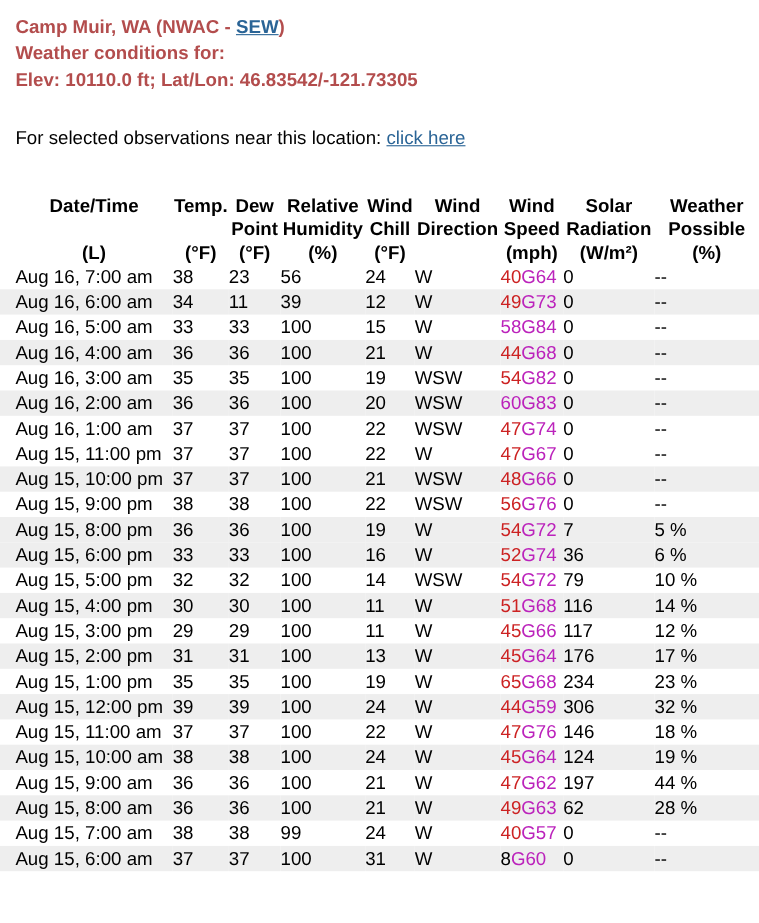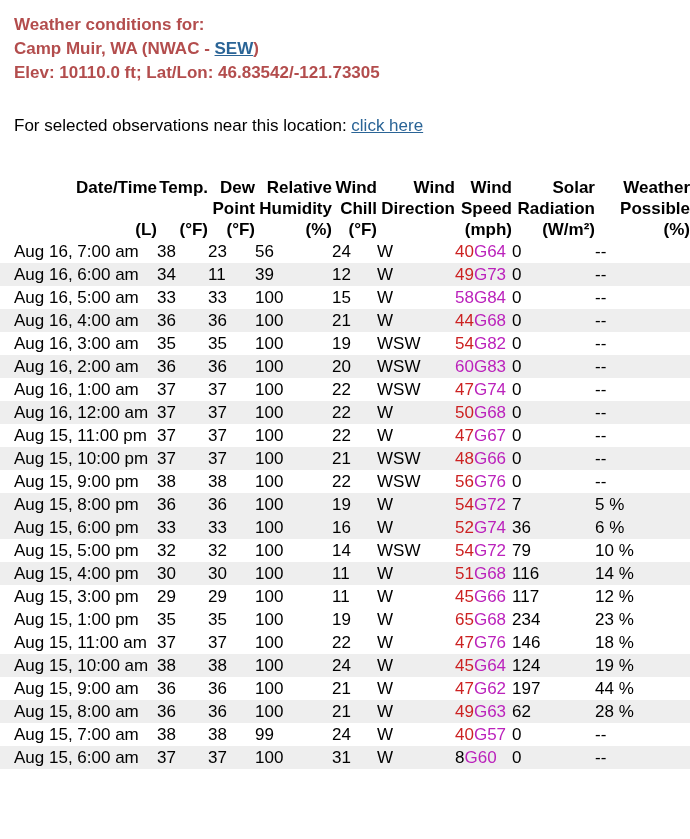--- a/index.html
+++ b/index.html
@@ -41,21 +41,21 @@
     text-decoration:underline;
   }
   table.weather{
     margin-top:40px;
     width:690px;
     table-layout:fixed;
     border-collapse:collapse;
     font-size:17px;
   }
   table.weather th{
-    text-align:right;
+    text-align:center;
     vertical-align:top;
     font-weight:bold;
     padding:0;
     white-space:nowrap;
   }
   table.weather th div{
     height:21px;
     line-height:21px;
     overflow:visible;
   }
@@ -70,22 +70,22 @@
   table.weather .c0{padding-left:14px;}
   tr.alt{background:var(--row-alt);margin-top:48px;}
   .ws-red{color:var(--wind-red);}
   .ws-magenta{color:var(--wind-magenta);}
   .ws-black{color:#000;}
 </style>
 </head>
 <body>
 
 <div class="site-header">
+  <div><span>Camp Muir, WA (NWAC - </span><a href="#">SEW</a><span>)</span></div>
   <div>Weather conditions for:</div>
-  <div><span>Camp Muir, WA (NWAC - </span><a href="#">SEW</a><span>)</span></div>
   <div>Elev: 10110.0 ft; Lat/Lon: 46.83542/-121.73305</div>
 </div>
 
 <div class="obs-line"><span>For selected observations near this location: </span><a href="#">click here</a></div>
 
 <table class="weather">
   <colgroup>
       <col style="width: 157px;">
       <col style="width: 51px;">
       <col style="width: 47px;">
@@ -216,31 +216,20 @@
         <td class="c0">Aug 16, 1:00 am</td>
         <td class="c1">37</td>
         <td class="c2">37</td>
         <td class="c3">100</td>
         <td class="c4">22</td>
         <td class="c5">WSW</td>
         <td class="c6"><span class="ws-red">47</span><span class="ws-magenta">G74</span></td>
         <td class="c7">0</td>
         <td class="c8">--</td>
       </tr>
-      <tr class="alt">
-        <td class="c0">Aug 16, 12:00 am</td>
-        <td class="c1">37</td>
-        <td class="c2">37</td>
-        <td class="c3">100</td>
-        <td class="c4">22</td>
-        <td class="c5">W</td>
-        <td class="c6"><span class="ws-red">50</span><span class="ws-magenta">G68</span></td>
-        <td class="c7">0</td>
-        <td class="c8">--</td>
-      </tr>
       <tr>
         <td class="c0">Aug 15, 11:00 pm</td>
         <td class="c1">37</td>
         <td class="c2">37</td>
         <td class="c3">100</td>
         <td class="c4">22</td>
         <td class="c5">W</td>
         <td class="c6"><span class="ws-red">47</span><span class="ws-magenta">G67</span></td>
         <td class="c7">0</td>
         <td class="c8">--</td>
@@ -315,30 +304,52 @@
         <td class="c0">Aug 15, 3:00 pm</td>
         <td class="c1">29</td>
         <td class="c2">29</td>
         <td class="c3">100</td>
         <td class="c4">11</td>
         <td class="c5">W</td>
         <td class="c6"><span class="ws-red">45</span><span class="ws-magenta">G66</span></td>
         <td class="c7">117</td>
         <td class="c8">12 %</td>
       </tr>
+      <tr class="alt">
+        <td class="c0">Aug 15, 2:00 pm</td>
+        <td class="c1">31</td>
+        <td class="c2">31</td>
+        <td class="c3">100</td>
+        <td class="c4">13</td>
+        <td class="c5">W</td>
+        <td class="c6"><span class="ws-red">45</span><span class="ws-magenta">G64</span></td>
+        <td class="c7">176</td>
+        <td class="c8">17 %</td>
+      </tr>
       <tr>
         <td class="c0">Aug 15, 1:00 pm</td>
         <td class="c1">35</td>
         <td class="c2">35</td>
         <td class="c3">100</td>
         <td class="c4">19</td>
         <td class="c5">W</td>
         <td class="c6"><span class="ws-red">65</span><span class="ws-magenta">G68</span></td>
         <td class="c7">234</td>
         <td class="c8">23 %</td>
+      </tr>
+      <tr class="alt">
+        <td class="c0">Aug 15, 12:00 pm</td>
+        <td class="c1">39</td>
+        <td class="c2">39</td>
+        <td class="c3">100</td>
+        <td class="c4">24</td>
+        <td class="c5">W</td>
+        <td class="c6"><span class="ws-red">44</span><span class="ws-magenta">G59</span></td>
+        <td class="c7">306</td>
+        <td class="c8">32 %</td>
       </tr>
       <tr>
         <td class="c0">Aug 15, 11:00 am</td>
         <td class="c1">37</td>
         <td class="c2">37</td>
         <td class="c3">100</td>
         <td class="c4">22</td>
         <td class="c5">W</td>
         <td class="c6"><span class="ws-red">47</span><span class="ws-magenta">G76</span></td>
         <td class="c7">146</td>

